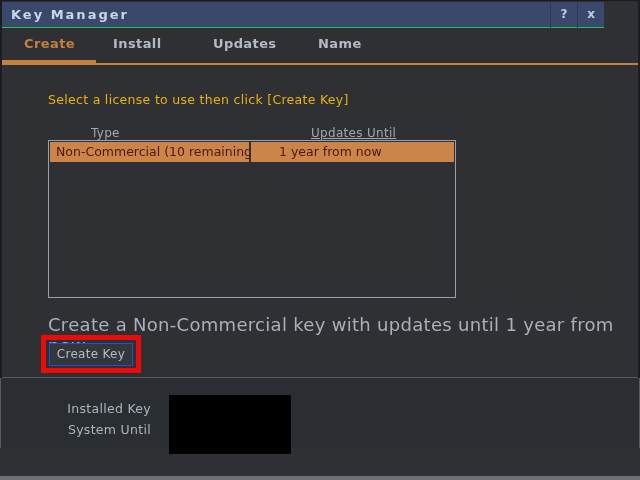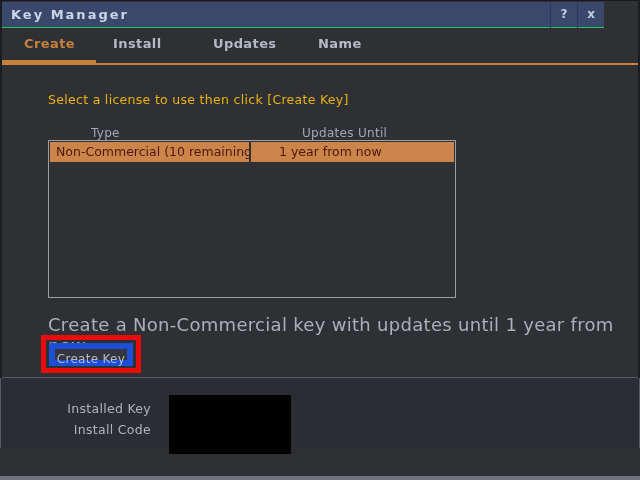--- a/index.html
+++ b/index.html
@@ -44,21 +44,21 @@
   .tab-0 { left:24px; } .tab-1 { left:113px; } .tab-2 { left:213px; } .tab-3 { left:318px; }
   .accent-thick { left:0; top:60px; width:96px; height:5px; background:var(--accent-orange, #c5813c); }
   .accent-thin  { left:96px; top:63px; width:544px; height:2px; background:var(--accent-orange, #c5813c); }
 
   
   .instruction {
     left:48px; top:92px; font-size:12.5px; color:#eab308; letter-spacing:0.3px;
   }
   .col-header { top:126px; font-size:12px; color:#a2a8b2; letter-spacing:0.3px;margin-left:36px; }
   .col-header.type { left:55px; }
-  .col-header.updates { left:266px; }
+  .col-header.updates { left:275px;text-decoration:underline; }
 
   .license-table {
     left:48px; top:140px; width:408px; height:158px;
     border:1px solid #9aa0a9; box-sizing:border-box;
     background:var(--content-bg, #2e3034);
   }
   .license-row {
     position:absolute; left:1px; top:1px; width:404px; height:20px;
     display:flex; background:var(--row-orange, #cb8449);
   }
@@ -72,21 +72,21 @@
 
   .summary { left:48px; top:314px; font-size:18px; color:#a9b0ba; letter-spacing:0.3px; }
 
   .highlight-box {
     left:41px; top:335px; width:90px; height:28px;
     border:5px solid var(--highlight-red, #ea0b0b);
     display:flex; align-items:center; justify-content:center;
   }
   .create-key-btn {
     width:84px; height:23px; line-height:21px; text-align:center;
-    background:#33363b; border:6px solid #1d4ed8; box-sizing:border-box;
+    background:#33363b; border:1px solid #1d4ed8; box-sizing:border-box;
     color:#b6bcc6; font-size:12px; letter-spacing:0.3px; cursor:default;
   }
 
   
   .footer {
     left:0; top:377px; width:640px; height:71px;
     background:var(--footer-bg, #2a2d31);
     border:1px solid #56595f; border-bottom:none; box-sizing:border-box;
   }
   .footer-labels {
@@ -132,20 +132,20 @@
 
 <div class="abs summary">Create a Non-Commercial key with updates until 1 year from now</div>
 
 <div class="abs highlight-box">
   <span class="create-key-btn">Create Key</span>
 </div>
 
 <div class="abs footer">
   <div class="footer-labels">
     <div>Installed Key</div>
-    <div>Install Code</div>
+    <div>System Until</div>
   </div>
   <div class="redacted"></div>
 </div>
 
 <div class="abs edge-left"></div>
 <div class="abs edge-right"></div>
 <div class="abs edge-bottom"></div>
 
 </body></html>

